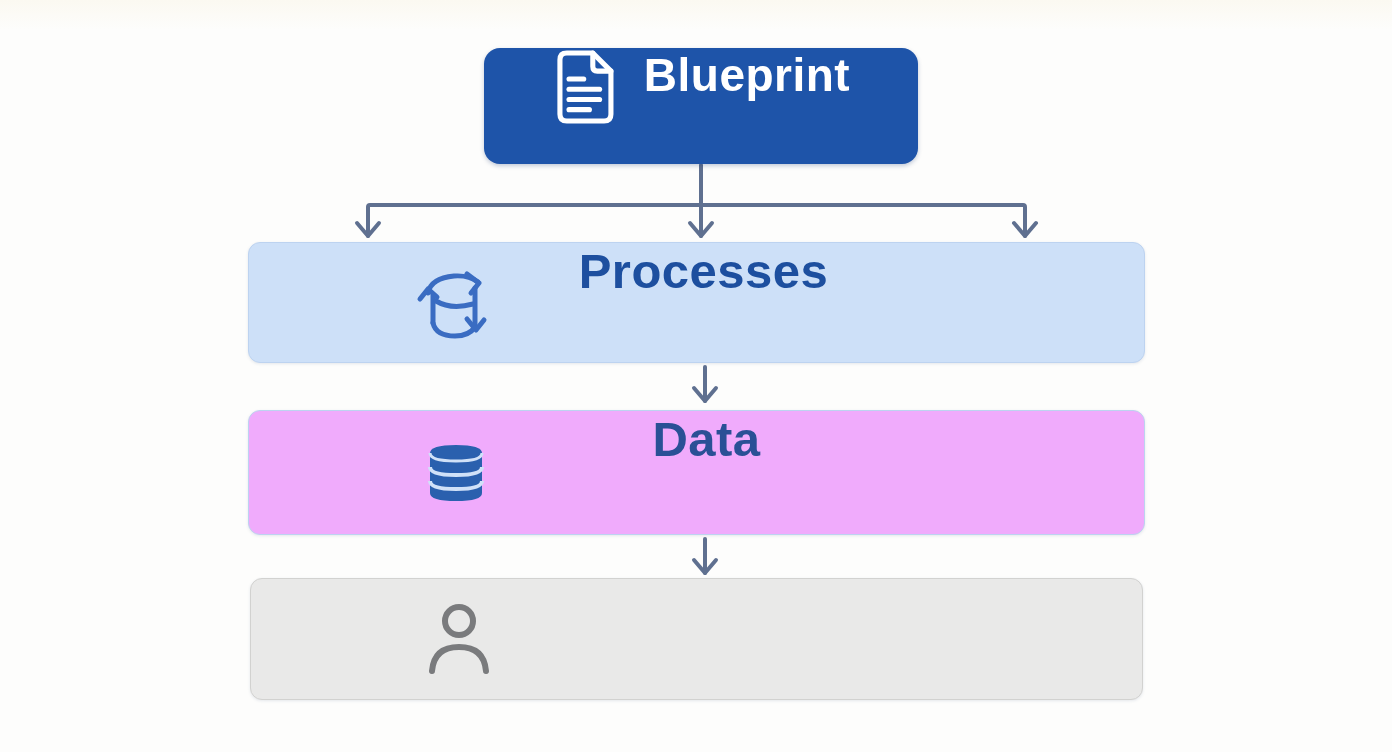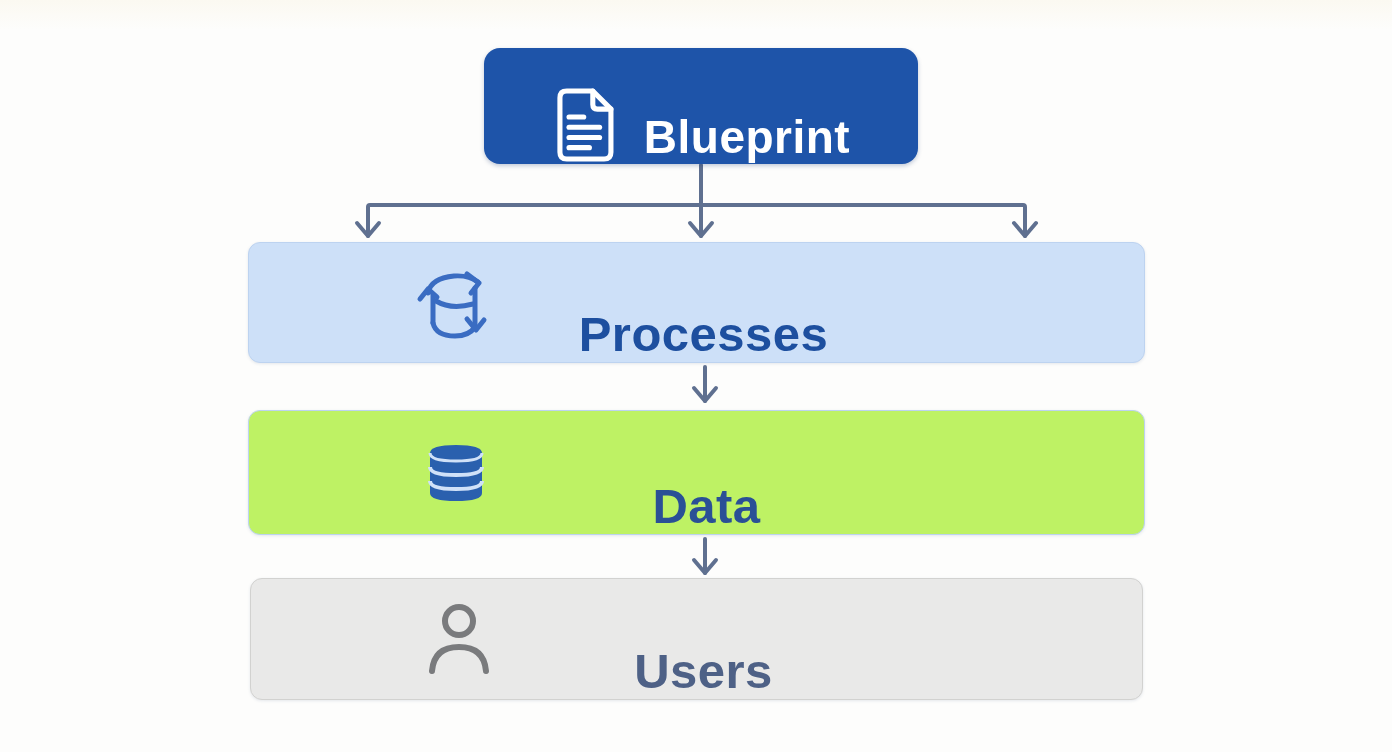--- a/index.html
+++ b/index.html
@@ -6,21 +6,21 @@
   body {
     width: 1392px; height: 752px;
     background: linear-gradient(180deg, #fbf9f1 0%, #fdfdfc 4%, #fdfdfc 100%);
     font-family: "Liberation Sans", sans-serif;
     position: relative; overflow: hidden;
   }
   .canvas { position: absolute; inset: 0; }
 
   .connectors { position: absolute; left: 0; top: 0; pointer-events: none; }
 
-  .node { position: absolute; box-sizing: border-box; display: flex; align-items: flex-end; justify-content: center; }
+  .node { position: absolute; box-sizing: border-box; display: flex; align-items: flex-start; justify-content: center; }
 
   .node-blueprint {
     left: 484px; top: 48px; width: 434px; height: 116px;
     background: #1e54a9; border-radius: 16px;
     box-shadow: 0 2px 4px rgba(20,50,110,0.25);
     gap: 24px;
   }
   .node-blueprint .label {
     color: #ffffff; font-size: 46px; font-weight: 600; letter-spacing: 0.5px;
   }
@@ -34,21 +34,21 @@
 
   .node-processes {
     left: 248px; top: 242px; width: 897px; height: 121px;
     background: #cde0f8; border: 1px solid #bdd3f0;
   }
   .node-processes .icon-slot { left: 160px; }
   .node-processes .label { color: #1d4f9f; margin-left: 14px; }
 
   .node-data {
     left: 248px; top: 410px; width: 897px; height: 125px;
-    background: #bef264; border: 1px solid #bdd3f0;
+    background: #f0abfc; border: 1px solid #bdd3f0;
   }
   .node-data .icon-slot { left: 175px; }
   .node-data .label { color: #2a5096; margin-left: 20px; }
 
   .node-users {
     left: 250px; top: 578px; width: 893px; height: 122px;
     background: #e9e9e8; border: 1px solid #d2d2d0;
   }
   .node-users .icon-slot { left: 175px; }
   .node-users .label { color: #4e6186; margin-left: 14px; }
@@ -128,16 +128,15 @@
     <span class="label">Data</span>
   </div>
 
   <div class="node row-node node-users">
     <span class="icon-slot">
       <svg width="66" height="80" viewBox="0 0 66 80" fill="none" stroke="#7a7b7d" stroke-width="6" stroke-linecap="round">
         <circle cx="33" cy="22" r="14"></circle>
         <path d="M6 72 Q8 48 33 48 Q58 48 60 72"></path>
       </svg>
     </span>
-    <span class="label">Users</span>
   </div>
 
 </div>
 
 </body></html>

